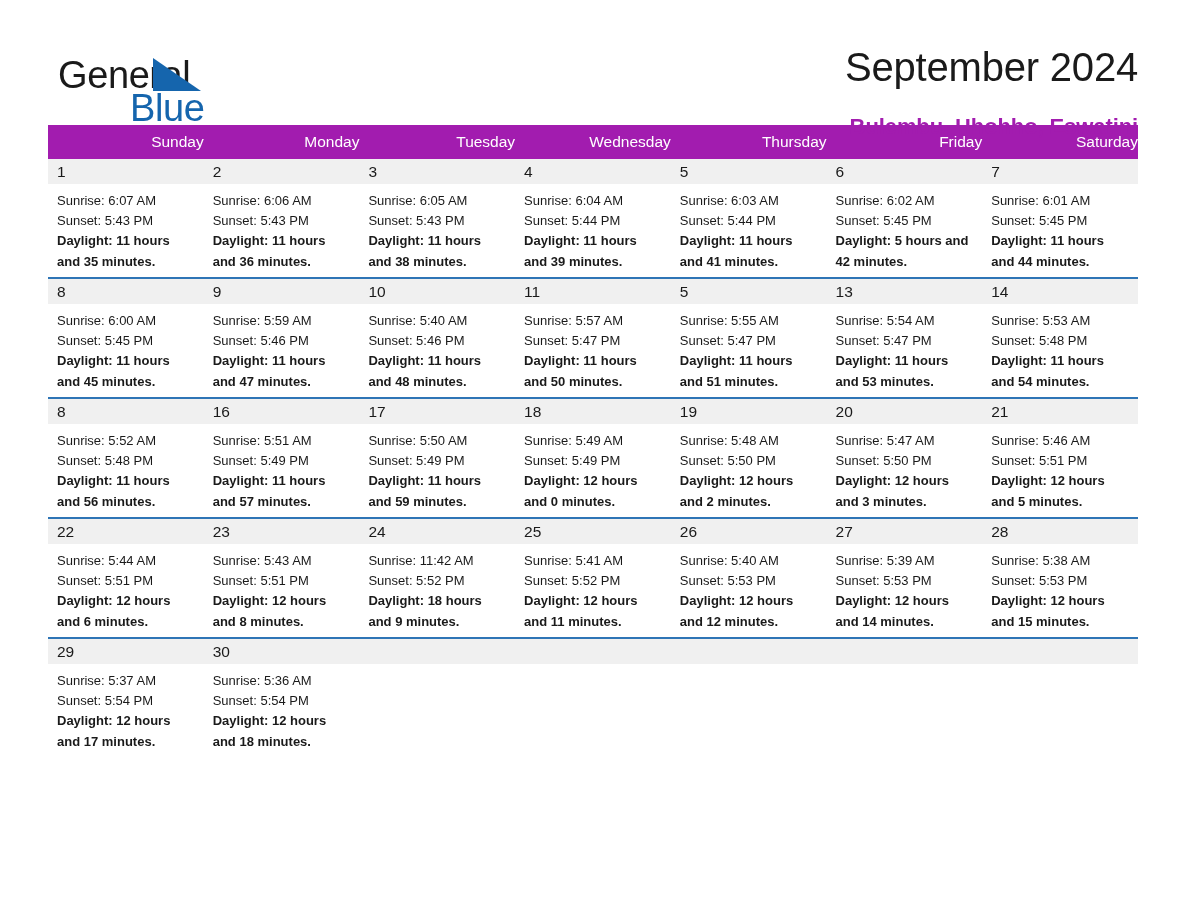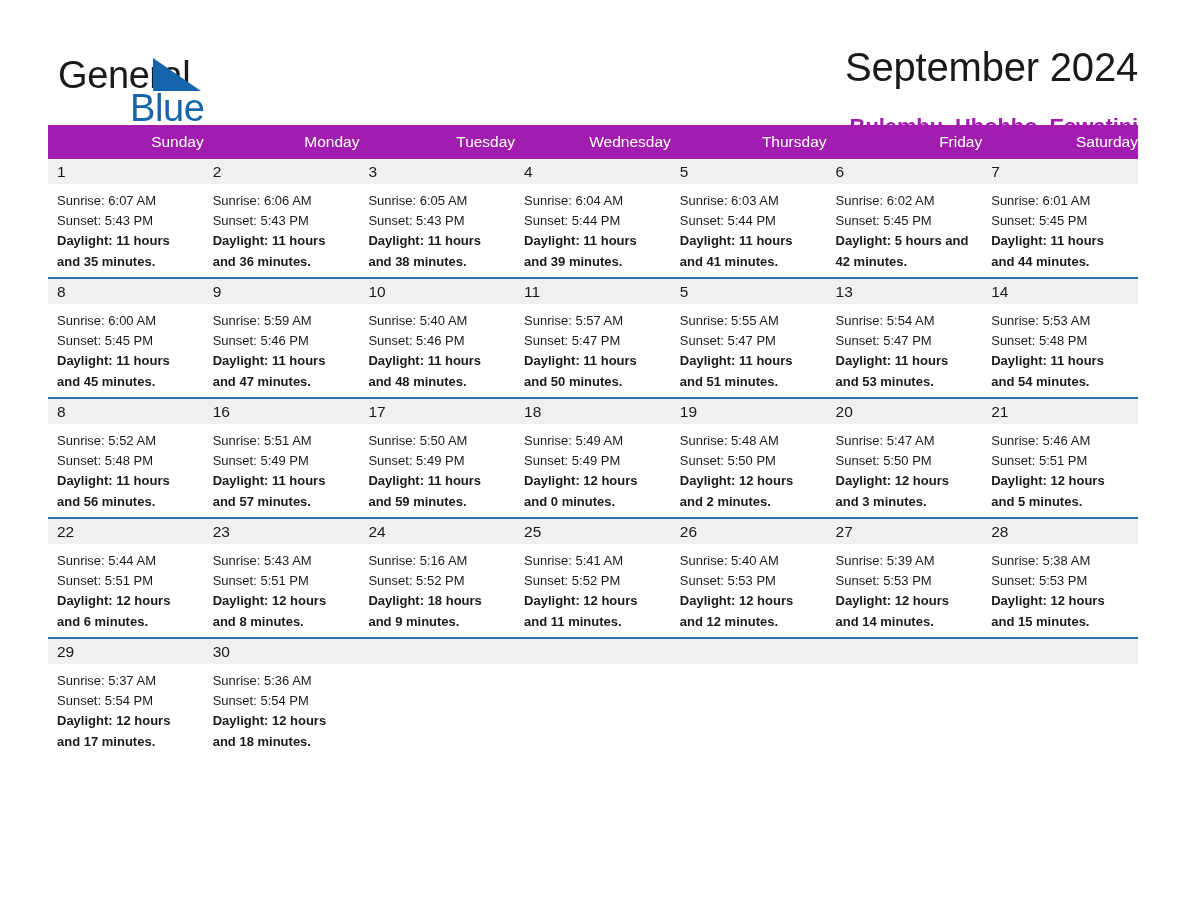--- a/index.html
+++ b/index.html
@@ -429,21 +429,21 @@
                 <div>Sunrise: 5:43 AM</div>
                 <div>Sunset: 5:51 PM</div>
                 <div class="wrapline">Daylight: 12 hours and 8 minutes.</div>
               </div>
             </div>
           </td>
           <td>
             <div class="daycell">
               <div class="daynum">24</div>
               <div class="dayinfo">
-                <div>Sunrise: 5:16 AM</div>
+                <div>Sunrise: 11:42 AM</div>
                 <div>Sunset: 5:52 PM</div>
                 <div class="wrapline">Daylight: 18 hours and 9 minutes.</div>
               </div>
             </div>
           </td>
           <td>
             <div class="daycell">
               <div class="daynum">25</div>
               <div class="dayinfo">
                 <div>Sunrise: 5:41 AM</div>

